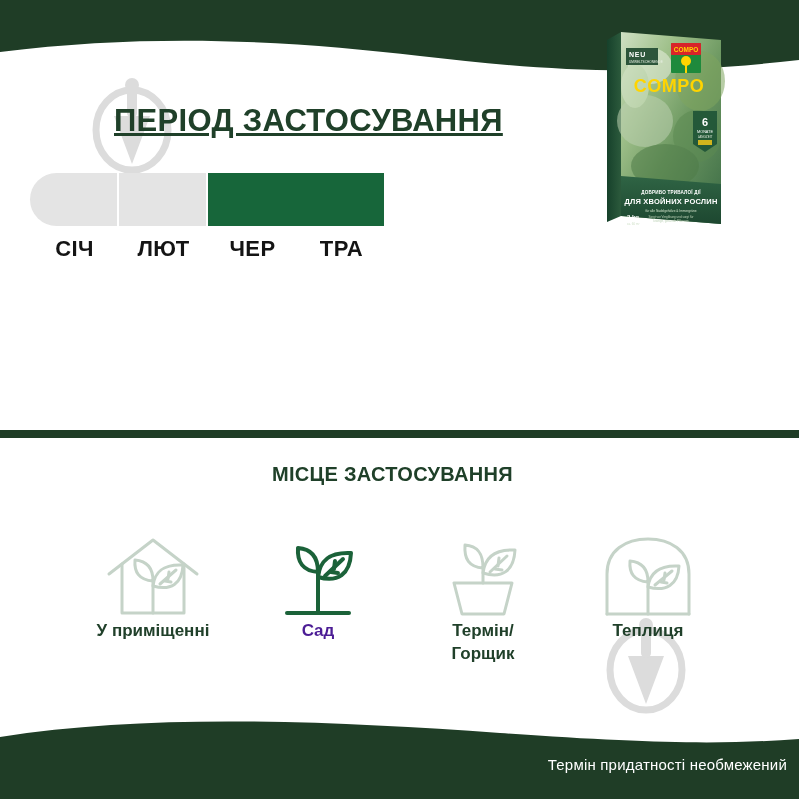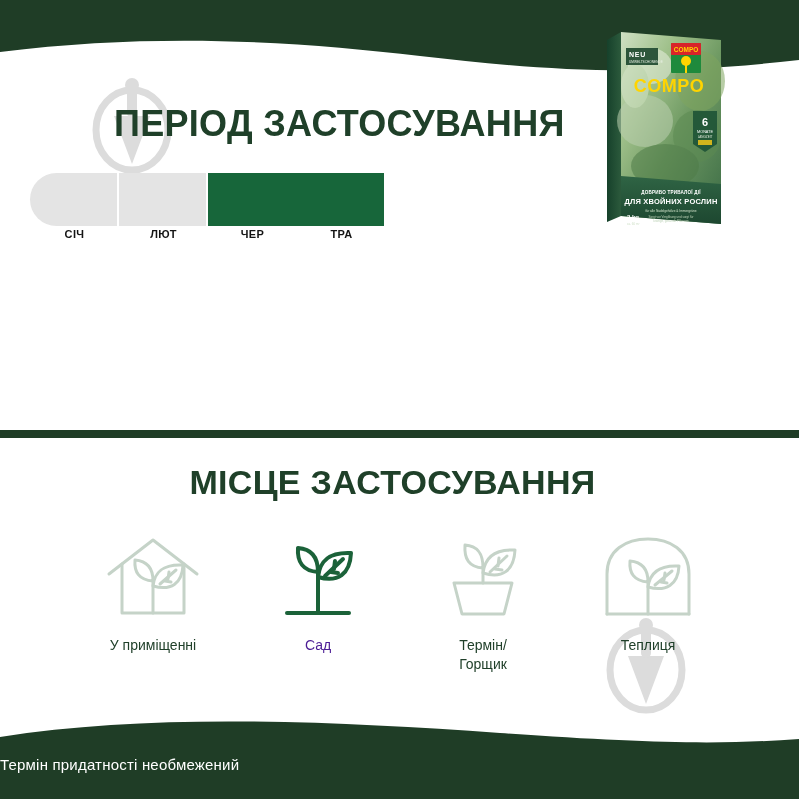--- a/index.html
+++ b/index.html
@@ -48,28 +48,29 @@
   .section-title {
     position: absolute;
     color: #1f4029;
     font-weight: bold;
     letter-spacing: 0.3px;
     white-space: nowrap;
   }
   #title-period {
     left: 114px;
     top: 103px;
-    font-size: 36px;
+    font-size: 31px;
+    text-decoration: underline;
   }
   #title-place {
     left: 0;
     top: 463px;
     width: 785px;
     text-align: center;
-    font-size: 34px;
+    font-size: 20px;
   }
 
   
   .month-row {
     position: absolute;
     display: flex;
     align-items: flex-start;
   }
   #row-first  { left: 30px;  top: 173px; }
   #row-second { left: 215px; top: 293px; }
@@ -93,23 +94,23 @@
     border-bottom-left-radius: 27px;
   }
   .month-cell.cap-right .month-bar {
     border-top-right-radius: 27px;
     border-bottom-right-radius: 27px;
     margin-right: 0;
   }
   .month-cell.last .month-bar { margin-right: 0; }
 
   .month-label {
-    margin-top: 2px;
+    margin-top: 10px;
     text-align: center;
-    font-size: 11px;
+    font-size: 22px;
     font-weight: bold;
     color: #141414;
     letter-spacing: 0.4px;
   }
 
   
   .divider-band {
     position: absolute;
     left: 0;
     top: 430px;
@@ -131,42 +132,42 @@
     width: 150px;
     text-align: center;
   }
   .place-icon-wrap {
     height: 100px;
     display: flex;
     align-items: flex-end;
     justify-content: center;
   }
   .place-label {
-    margin-top: 16px;
-    font-size: 14px;
+    margin-top: 0;
+    font-size: 17px;
     line-height: 1.35;
     color: #20402a;
-    font-weight: normal;
+    font-weight: bold;
   }
   .place-item.active .place-label { color: #4c1d95; }
 
   
   .footer-wave {
     position: absolute;
     left: 0;
     bottom: 0;
     width: 799px;
     height: 88px;
   }
   .footer-text {
     position: absolute;
     left: 0;
     bottom: 26px;
     width: 787px;
-    text-align: left;
+    text-align: right;
     color: #ffffff;
     font-size: 15px;
     letter-spacing: 0.2px;
   }
 </style>
 </head>
 <body>
 
 <div id="page">
 

